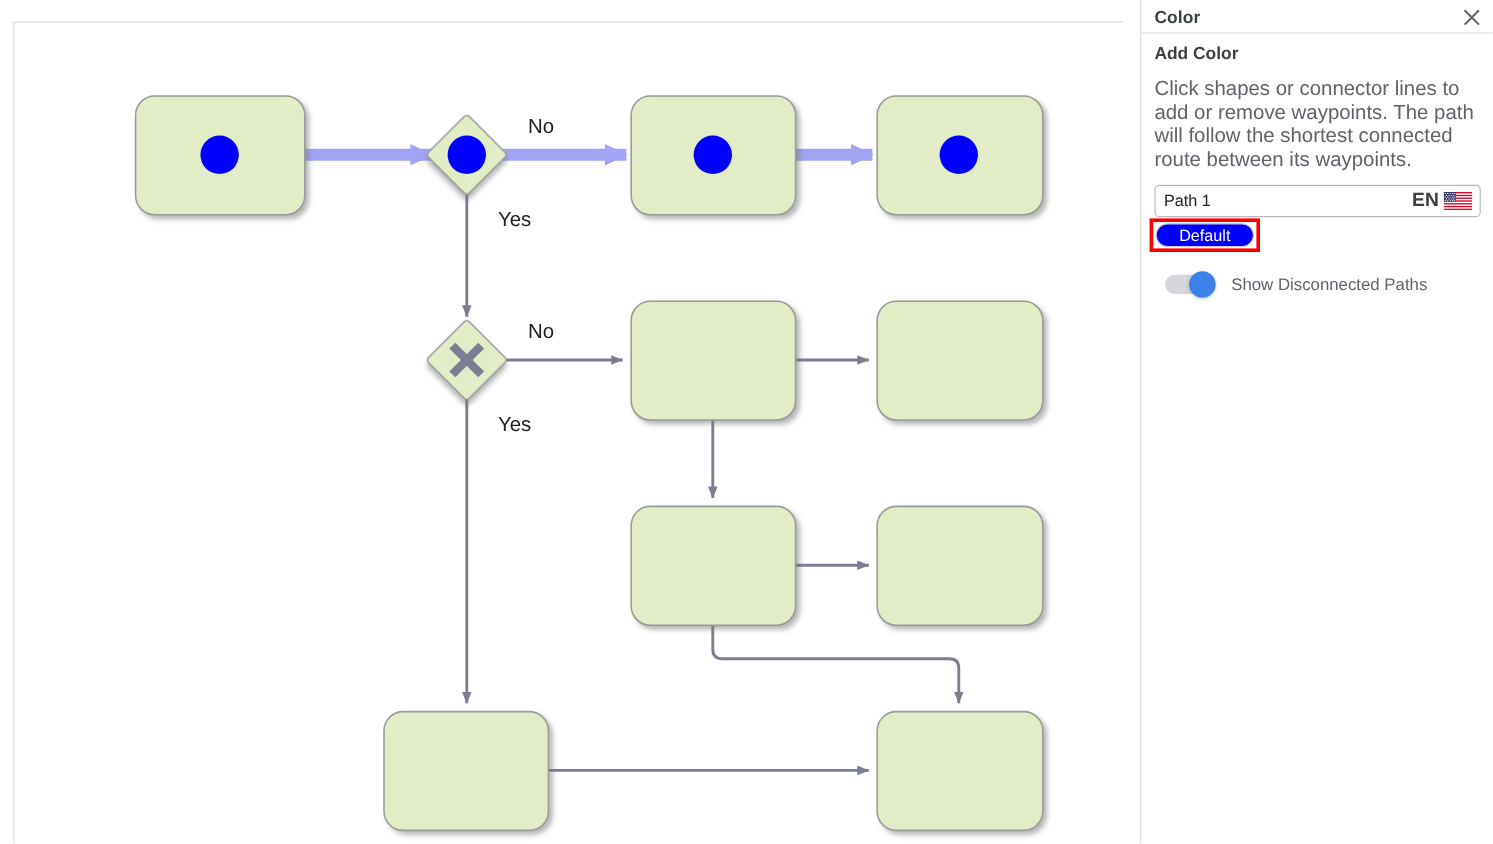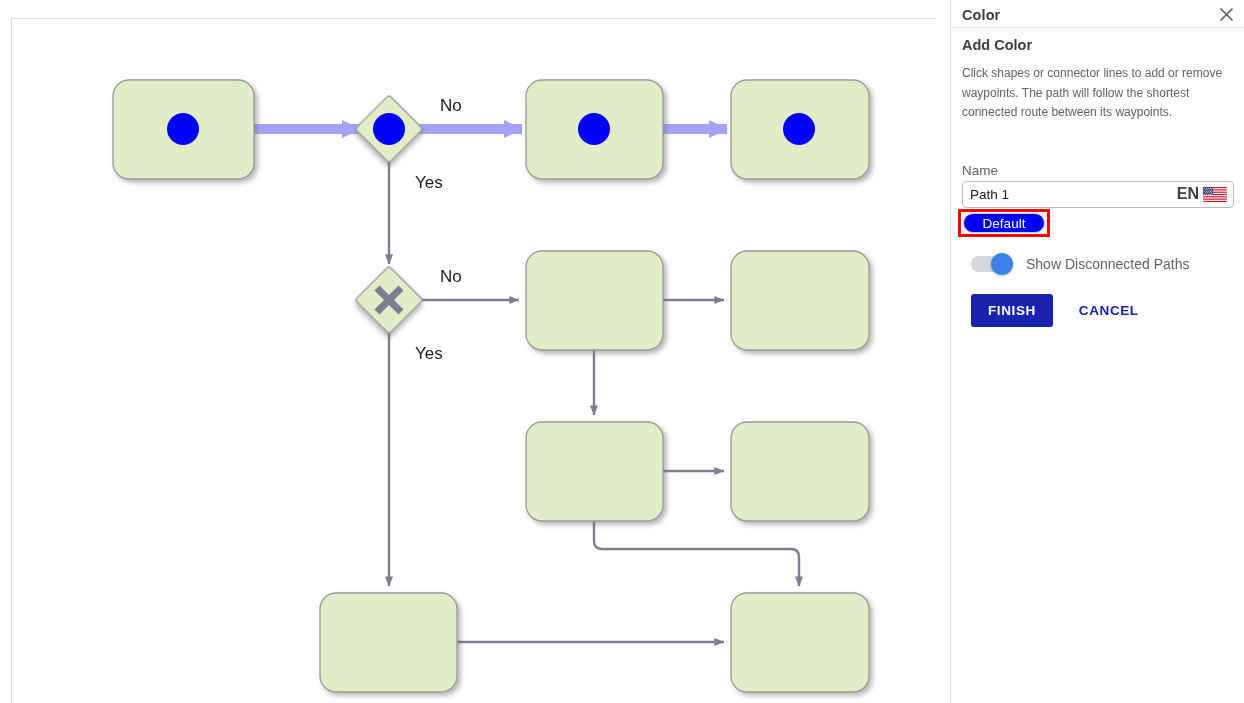--- a/index.html
+++ b/index.html
@@ -45,22 +45,22 @@
   #panel-close {
     position: absolute; right: 6px; top: 2px;
     width: 24px; height: 24px; cursor: pointer;
     display: flex; align-items: center; justify-content: center;
   }
   #panel-body { padding: 9px 14px 0 11px; }
   #panel-subtitle {
     font-size: 14.5px; font-weight: bold; color: #3c4043; margin-bottom: 11px;
   }
   #panel-desc {
-    font-size: 12px; color: #5f6368; line-height: 19.5px;
-    width: 272px; margin: 0 0 40px 0;
+    font-size: 17px; color: #5f6368; line-height: 19.5px;
+    width: 272px; margin: 0 0 12px 0;
   }
   .field-label { font-size: 13.5px; color: #5f6368; margin-bottom: 3px; }
   #name-input-wrap {
     position: relative; width: 272px; height: 27px;
     border: 1px solid #b9b9b9; border-radius: 4px;
     display: flex; align-items: center; padding: 0 6px 0 7px;
     background: #fff;
   }
   #name-input {
     border: none; outline: none; flex: 1;
@@ -233,21 +233,20 @@
         </svg>
       </div>
     </div>
 
     <div id="panel-body">
 
       <div id="panel-subtitle">Add Color</div>
 
       <p id="panel-desc">Click shapes or connector lines to add or remove waypoints. The path will follow the shortest connected route between its waypoints.</p>
 
-      <div class="field-label">Name</div>
       <div id="name-input-wrap">
         <input id="name-input" type="text" value="Path 1" style="">
         <span id="lang-code">EN</span>
         <span>
           <svg id="flag-icon" viewBox="0 0 38 24" aria-hidden="true">
             <rect width="38" height="24" fill="#ffffff"></rect>
             <g fill="#c8102e">
               <rect y="0" width="38" height="1.85"></rect>
               <rect y="3.7" width="38" height="1.85"></rect>
               <rect y="7.4" width="38" height="1.85"></rect>
@@ -290,20 +289,16 @@
         <span id="color-swatch">Default</span>
       </div>
 
       <div id="toggle-row">
         <div id="toggle-switch">
           <div id="toggle-knob"></div>
         </div>
         <span id="toggle-label">Show Disconnected Paths</span>
       </div>
 
-      <div id="button-row">
-        <button id="finish-button">FINISH</button>
-        <button id="cancel-button">CANCEL</button>
-      </div>
 
     </div>
   </div>
 </div>
 
 </body></html>

